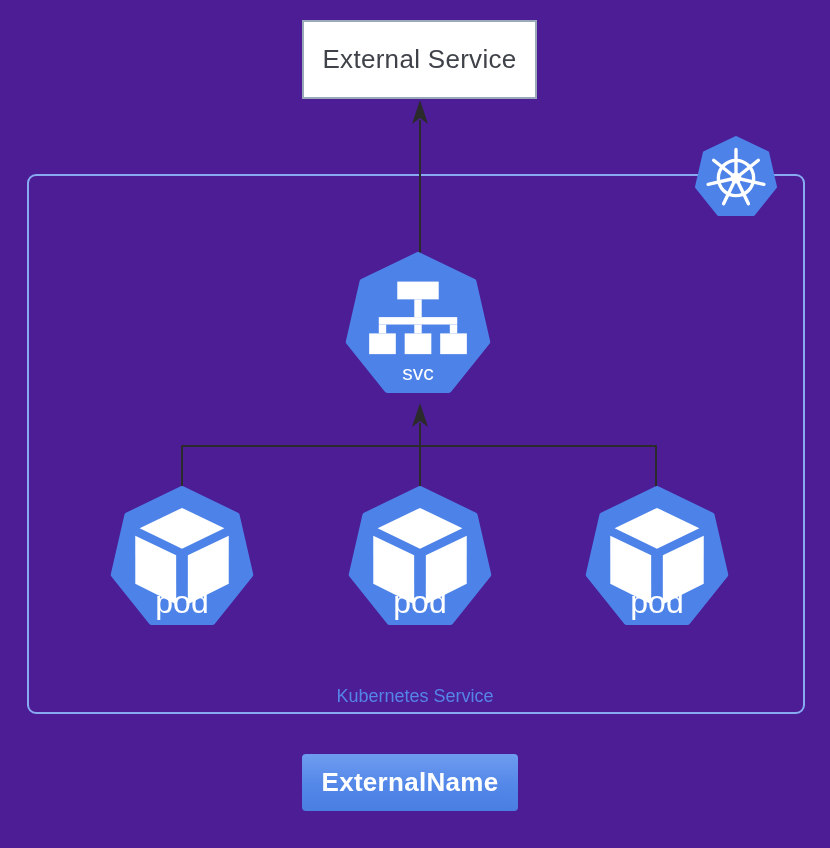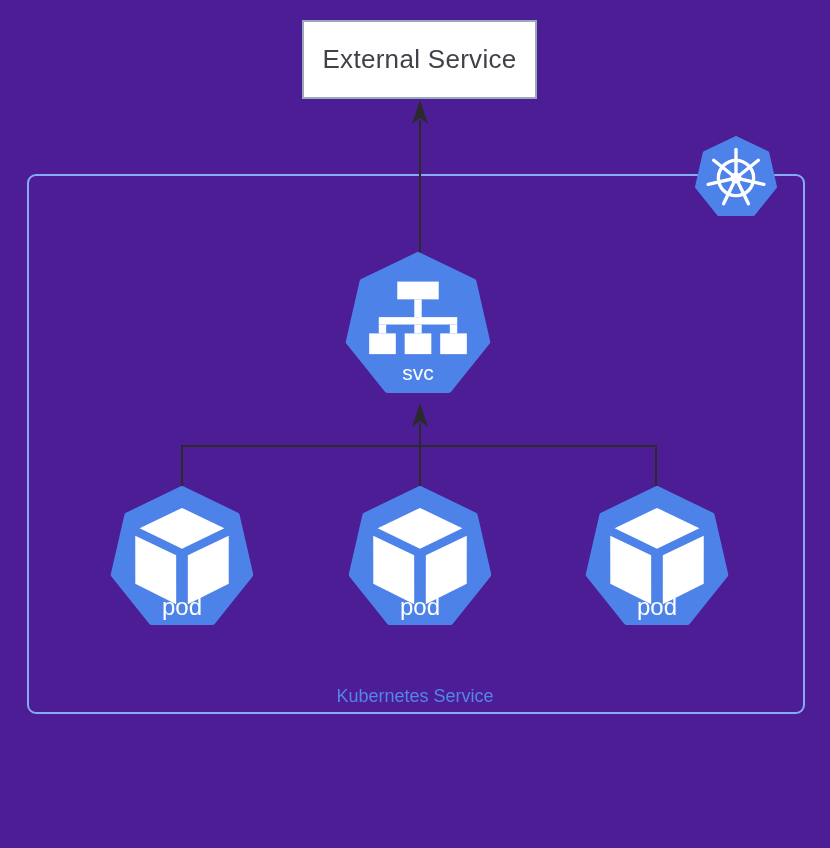--- a/index.html
+++ b/index.html
@@ -68,21 +68,21 @@
   .node svg { display: block; width: 100%; height: 100%; }
   .node .node-label {
     position: absolute;
     left: 0; right: 0;
     text-align: center;
     color: #ffffff;
   }
   .svc-node { left: 344px; top: 252px; width: 148px; height: 148px; }
   .svc-node .node-label { bottom: 15px; font-size: 21px; text-align: center; }
   .pod-node { top: 486px; width: 146px; height: 146px; }
-  .pod-node .node-label { bottom: 11px; font-size: 24px; }
+  .pod-node .node-label { bottom: 11px; font-size: 32px; }
   .pod-1 { left: 109px; }
   .pod-2 { left: 347px; }
   .pod-3 { left: 584px; }
   .k8s-logo {
     position: absolute;
     left: 694px; top: 136px;
     width: 84px; height: 84px;
     z-index: 4;
   }
   
@@ -192,14 +192,17 @@
       <polygon points="50,2 87.5,20.1 96.8,60.7 70.8,93.2 29.2,93.2 3.2,60.7 12.5,20.1" fill="#4d83e8" stroke="#4d83e8" stroke-width="4" stroke-linejoin="round"></polygon>
       <g fill="#ffffff">
         <polygon points="50,15 79,29 50,43 21,29"></polygon>
         <polygon points="18,34 46,47.5 46,81 18,67"></polygon>
         <polygon points="82,34 54,47.5 54,81 82,67"></polygon>
       </g>
     </svg>
     <span class="node-label">pod</span>
   </div>
 
+  <div class="externalname-badge">
+    <span class="label">ExternalName</span>
+  </div>
 
 </div>
 
 </body></html>

